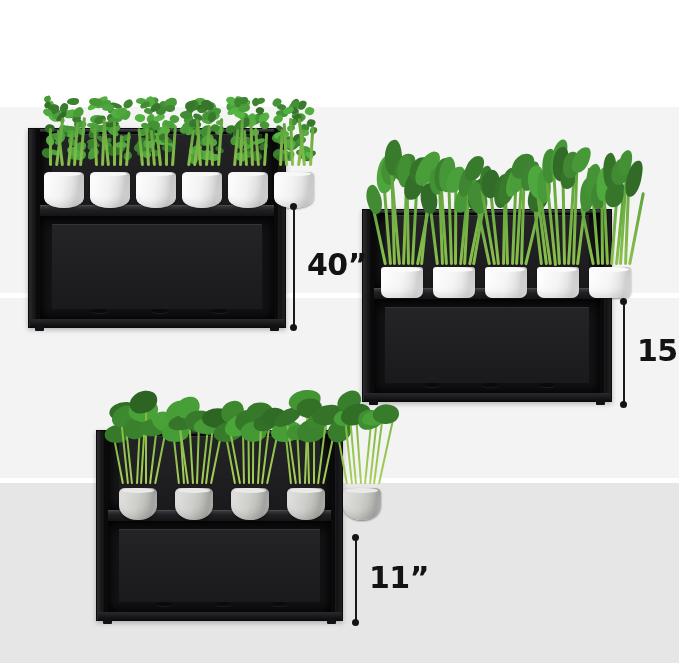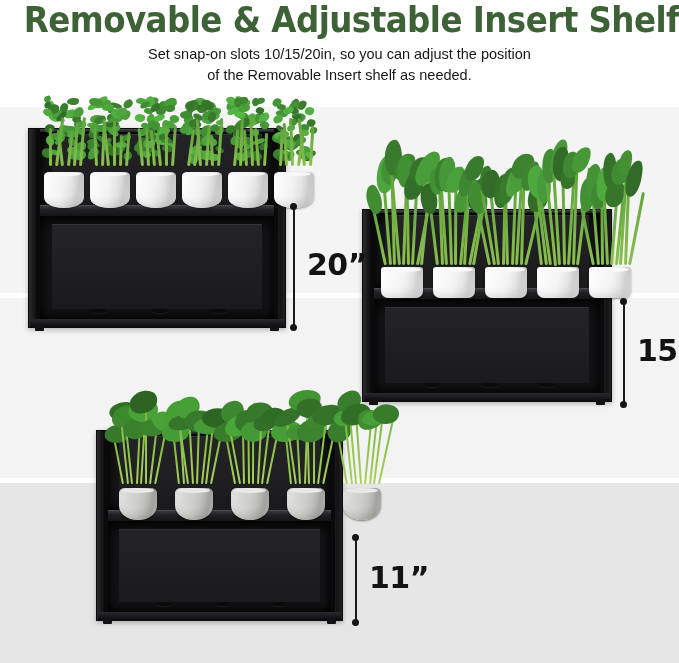--- a/index.html
+++ b/index.html
@@ -147,25 +147,20 @@
 
 <div id="stage">
 
   <div class="band band-a"></div>
   <div class="band band-b"></div>
   <div class="band band-div1"></div>
   <div class="band band-c"></div>
   <div class="band band-div2"></div>
   <div class="band band-d"></div>
 
-  <div class="header">
-    <div class="title">Removable &amp; Adjustable Insert Shelf</div>
-    <div class="subtitle">Set snap-on slots 10/15/20in, so you can adjust the position
-of the Removable Insert shelf as needed.</div>
-  </div>
 
   <div class="shelf" id="shelf1" style="left:28px;top:128px;width:258px;height:200px;">
     <div class="frame">
       <div class="topedge"></div>
       <div class="cavity upper" style="left:11px;right:11px;top:3px;height:73px;">
         <div class="backpanel" style="top:2px;height:71px;"></div>
       </div>
       <div class="deck" style="top:76px;height:11px;"></div>
       <div class="cavity" style="left:11px;right:11px;top:87px;bottom:8px;">
         <div class="backpanel" style="top:8px;bottom:10px;"></div>
@@ -526,21 +521,21 @@
           </div>
           <div class="pot-white-taper"></div>
         </div>
       </div>
   </div>
 
   <div class="dim" style="left:293px;top:203px;">
     <div class="dim-line" style="height:120px;"></div>
     <div class="dot" style="top:0px;"></div>
     <div class="dot" style="top:121px;"></div>
-    <div class="dim-label" style="left:14px;top:47px;">20”</div>
+    <div class="dim-label" style="left:14px;top:47px;">40”</div>
   </div>
 
   <div class="shelf" id="shelf2" style="left:362px;top:209px;width:250px;height:193px;">
     <div class="frame">
       <div class="topedge"></div>
       <div class="cavity upper" style="left:11px;right:11px;top:3px;height:75px;">
         <div class="backpanel" style="top:2px;height:73px;"></div>
       </div>
       <div class="deck" style="top:78px;height:11px;"></div>
       <div class="cavity" style="left:11px;right:11px;top:89px;bottom:8px;">

